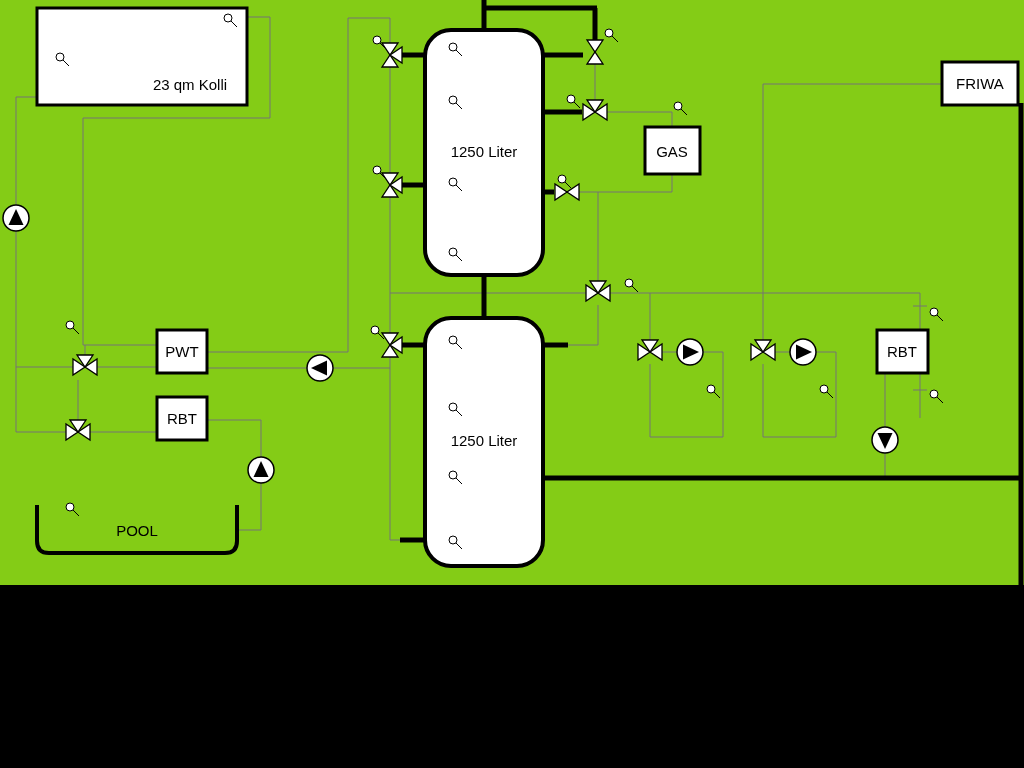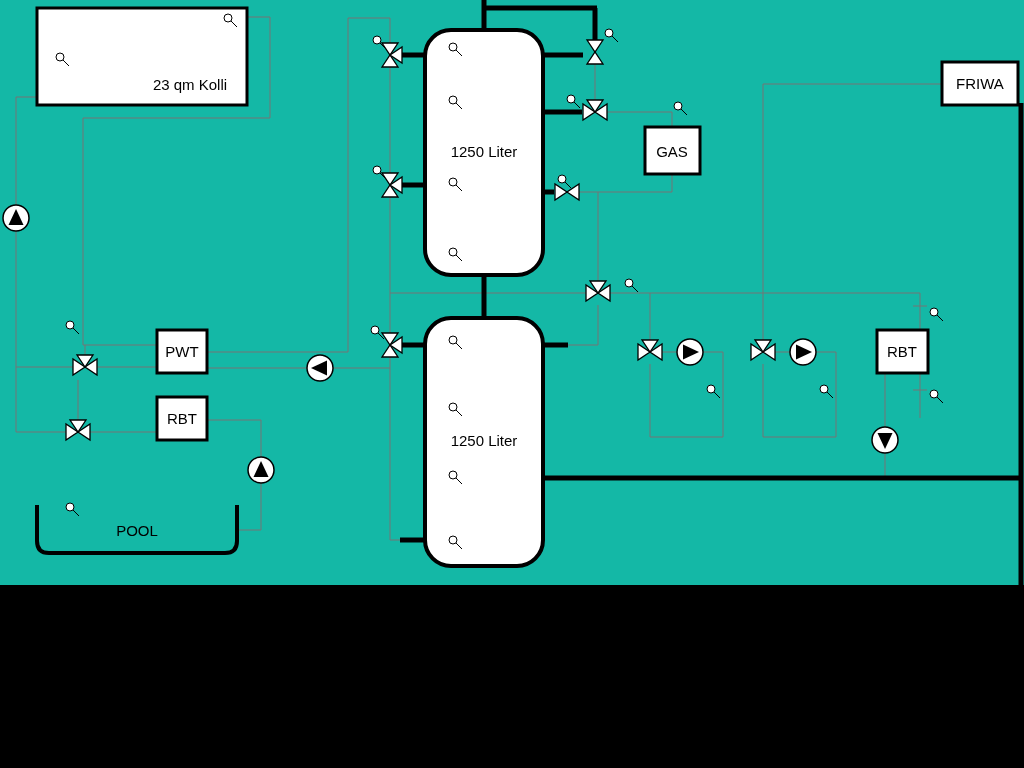--- a/index.html
+++ b/index.html
@@ -1,16 +1,16 @@
 <!DOCTYPE html>
 <html><head>
 <meta charset="utf-8">
 <style>
   html,body{margin:0;padding:0;background:#fff;}
-  .stage{position:relative;width:1024px;height:768px;background:#14b8a6;overflow:hidden;
+  .stage{position:relative;width:1024px;height:768px;background:#84cc16;overflow:hidden;
          font-family:"Liberation Sans", sans-serif;}
   svg{position:absolute;left:0;top:0;}
   svg text{font-family:"Liberation Sans", sans-serif;font-size:15px;fill:#000;}
   .thin{stroke:#757575;stroke-width:1;fill:none;}
   .pipe{stroke:#000;stroke-width:5;fill:none;}
   .boxr{fill:#fff;stroke:#000;stroke-width:3;}
   .tankr{fill:#fff;stroke:#000;stroke-width:4;}
 </style>
 </head>
 <body>

